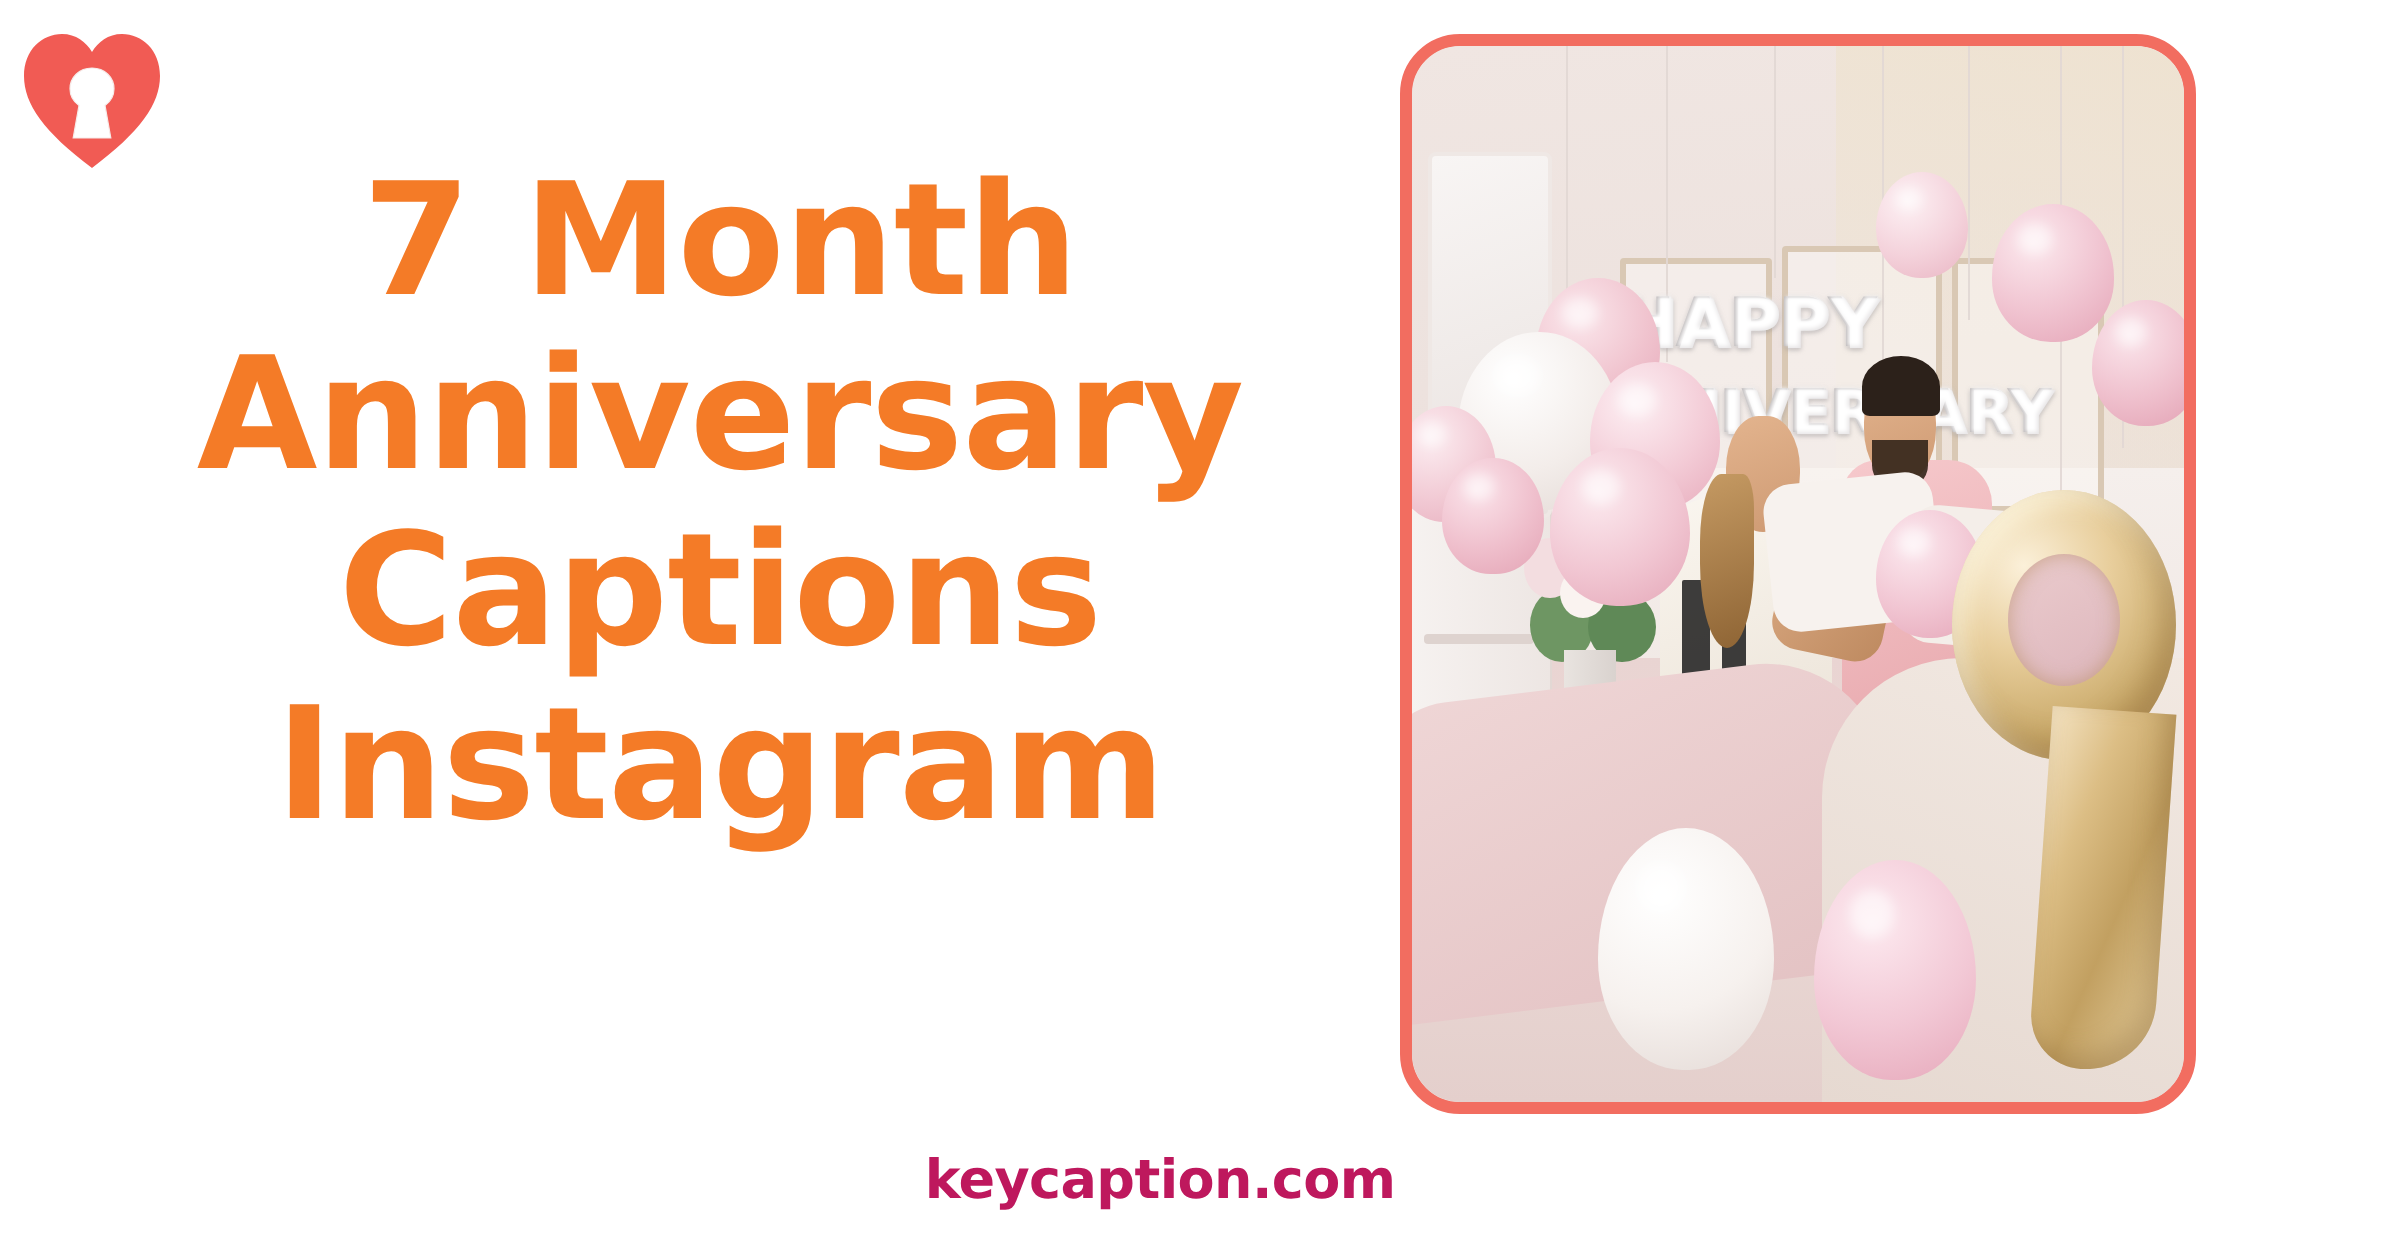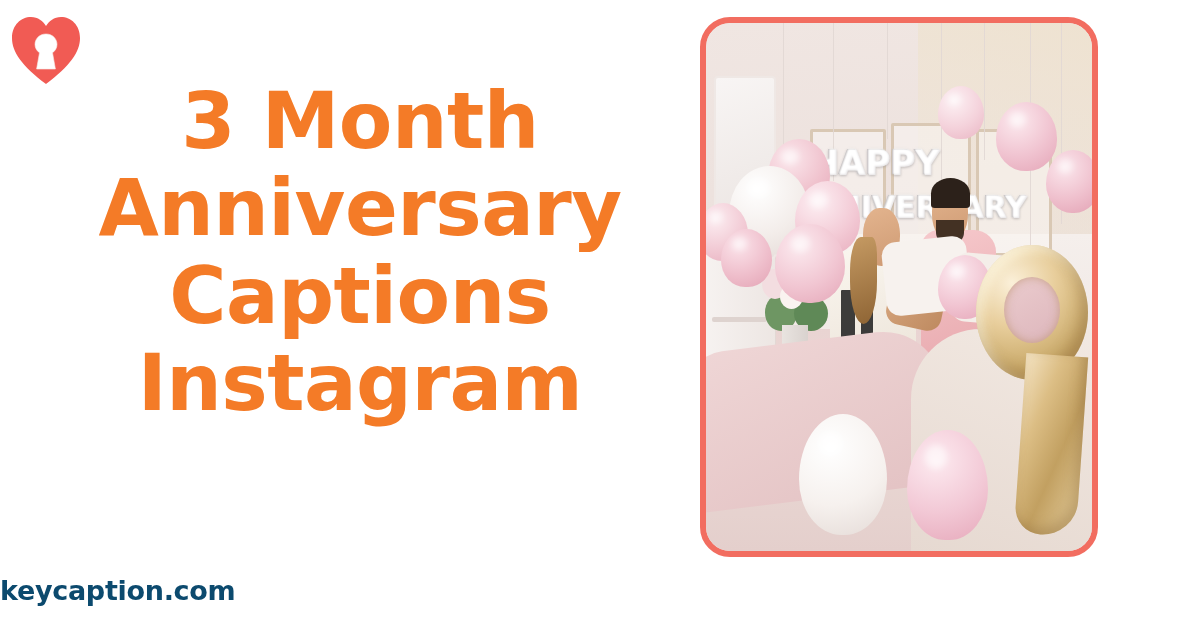--- a/index.html
+++ b/index.html
@@ -44,22 +44,22 @@
     letter-spacing: -0.5px;
   }
   #headline .hl-line { display: block; white-space: nowrap; }
 
   
   #domain-text {
     position: absolute;
     left: 0;
     top: 575px;
     width: 1160px;
-    text-align: left;
-    color: #0c4a6e;
+    text-align: center;
+    color: #be185d;
     font-family: "DejaVu Sans", sans-serif;
     font-weight: 700;
     font-size: 27px;
     letter-spacing: -0.3px;
   }
 
   
   #photo-frame {
     position: absolute;
     left: 700px;
@@ -215,21 +215,21 @@
 <div id="page">
 
   <div id="logo">
     <svg viewBox="0 0 72 74" xmlns="http://www.w3.org/2000/svg" aria-hidden="true">
       <path d="M36 70 C 12 52, 2 38, 2 24 C 2 11, 11 3, 21 3 C 28 3, 33 7, 36 12 C 39 7, 44 3, 51 3 C 61 3, 70 11, 70 24 C 70 38, 60 52, 36 70 Z" fill="#F15B54"></path>
       <path d="M36 20 C 29.5 20, 25 24.8, 25 30.4 C 25 33.9, 26.8 36.9, 29.5 38.7 L 26.6 55 L 45.4 55 L 42.5 38.7 C 45.2 36.9, 47 33.9, 47 30.4 C 47 24.8, 42.5 20, 36 20 Z" fill="#FFFFFF" stroke="#F6ECEA" stroke-width="0.6"></path>
     </svg>
   </div>
 
   <div id="headline">
-    <span class="hl-line">3 Month</span>
+    <span class="hl-line">7 Month</span>
     <span class="hl-line">Anniversary</span>
     <span class="hl-line">Captions</span>
     <span class="hl-line">Instagram</span>
   </div>
 
   <div id="domain-text">keycaption.com</div>
 
   <div id="photo-frame">
     <div id="photo">
 

